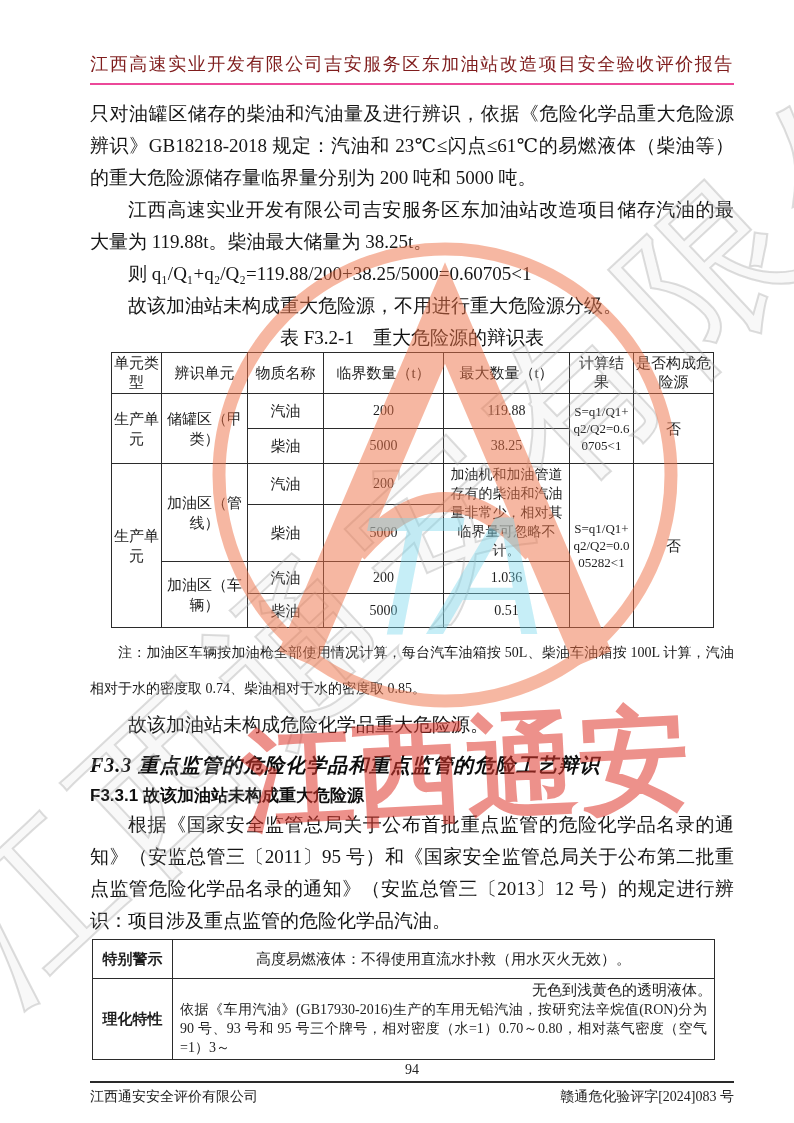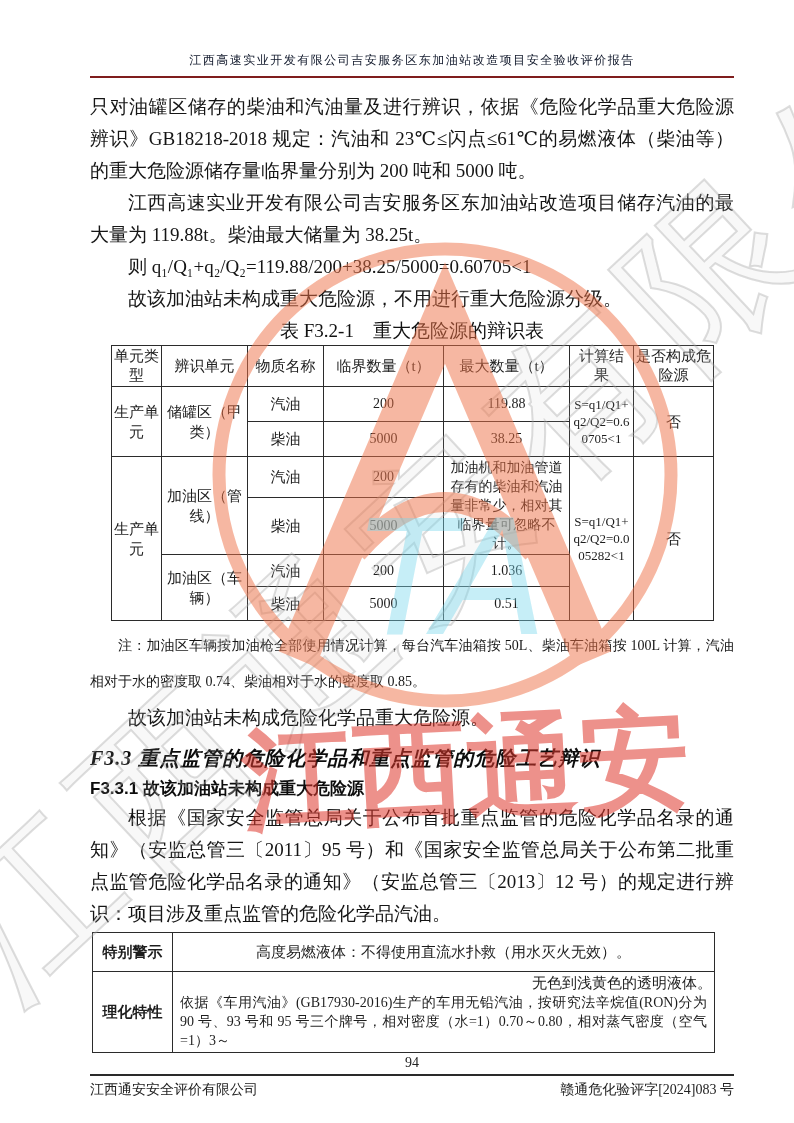--- a/index.html
+++ b/index.html
@@ -5,22 +5,22 @@
   * { margin:0; padding:0; box-sizing:border-box; }
   html,body { background:#888; }
   .page {
     position:relative; width:794px; height:1123px; margin:0 auto;
     background:#ffffff; overflow:hidden;
     font-family:"Liberation Serif","DejaVu Serif",serif; color:#1d1d1d;
   }
   .content { position:absolute; left:90px; top:52px; width:644px; z-index:1; }
 
   .doc-header {
-    text-align:center; font-size:12px; letter-spacing:1.5px;
-    padding-bottom:7px; border-bottom:2px solid #7f1d1d; color:#0f172a;
+    text-align:center; font-size:18px; letter-spacing:1.5px;
+    padding-bottom:7px; border-bottom:2px solid #ec4899; color:#7f1d1d;
   }
   .body-block { margin-top:13px; }
   p.body-p { font-size:19px; line-height:32px; text-align:justify; color:#151515; }
   p.indent { text-indent:38px; }
 
   .tbl-title { text-align:center; font-size:19px; line-height:26px; margin-top:3px; color:#111; }
 
   table { border-collapse:collapse; table-layout:fixed; }
   td, th { border:1px solid #2b2b2b; text-align:center; vertical-align:middle; font-weight:normal; padding:1px 2px; }
 

